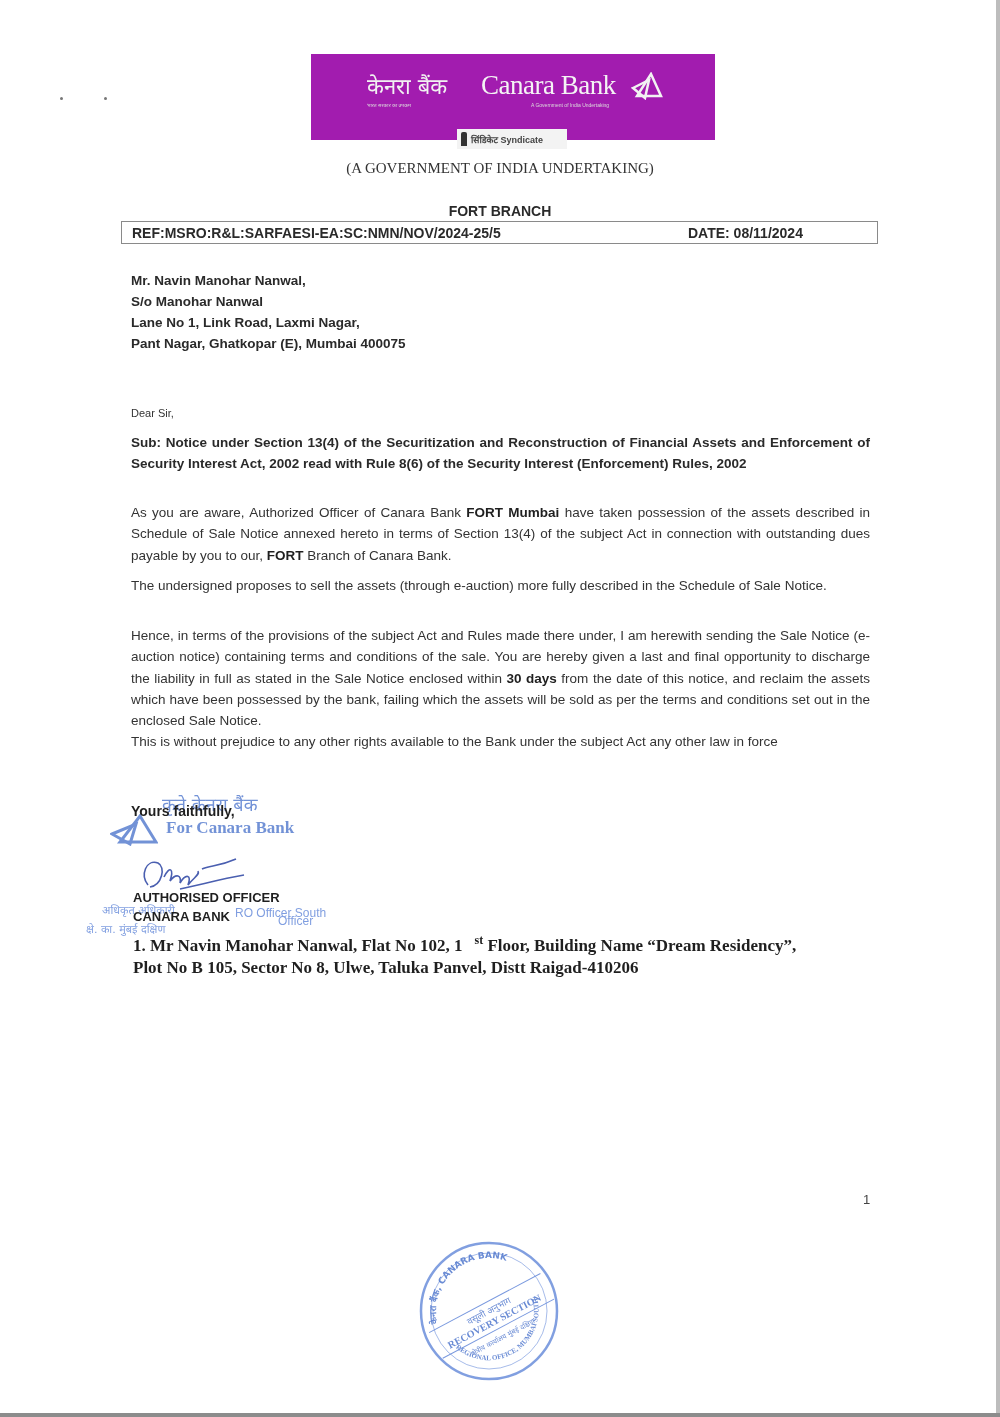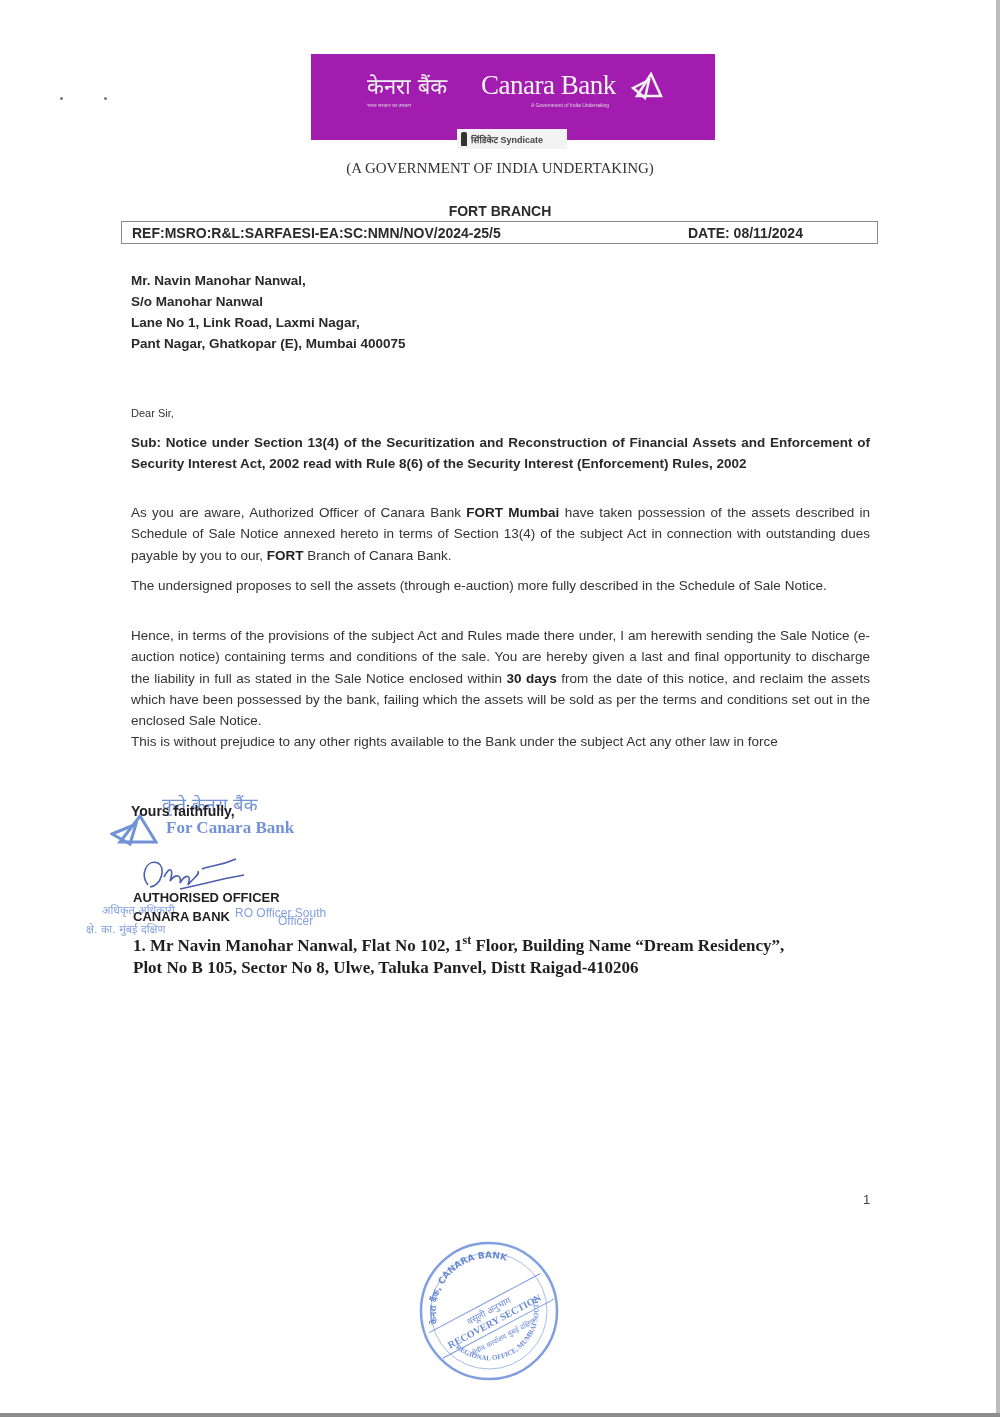--- a/index.html
+++ b/index.html
@@ -58,21 +58,21 @@
     .signature { position: absolute; left: 140px; top: 855px; }
 
     .officer { position: absolute; left: 133px; top: 888px; font-size: 13px; font-weight: bold; line-height: 19px; color: #1f1f1f; z-index: 2; }
     .stamp-ao { position: absolute; left: 100px; top: 884px; color: #6b8edb; font-size: 12px; line-height: 19px; opacity: 0.85; z-index: 1; }
     .stamp-ao .l1 { position: absolute; left: 178px; top: 0; white-space: nowrap; margin-top: 28px; }
     .stamp-ao .l2 { position: absolute; left: 2px; top: 17px; white-space: nowrap; font-family: "DejaVu Sans", sans-serif; font-size: 11px; }
     .stamp-ao .l3 { position: absolute; left: 135px; top: 20px; white-space: nowrap; }
     .stamp-ao .l4 { position: absolute; left: -14px; top: 36px; white-space: nowrap; font-family: "DejaVu Sans", sans-serif; font-size: 11px; }
 
     .encl { position: absolute; left: 133px; top: 929px; font-family: "Liberation Serif", serif; font-weight: bold; font-size: 17px; line-height: 22px; color: #1f1f1f; z-index: 3; }
-    .encl sup { font-size: 12px; }
+    .encl sup { font-size: 12px; margin-left: 12px; }
 
     .pagenum { position: absolute; left: 863px; top: 1192px; font-size: 13px; color: #444; }
 
     .round-stamp { position: absolute; left: 418px; top: 1240px; width: 142px; height: 142px; }
   </style>
 </head>
 <body>
 
 <div class="edge-right"></div>
 <div class="edge-bottom"></div>

